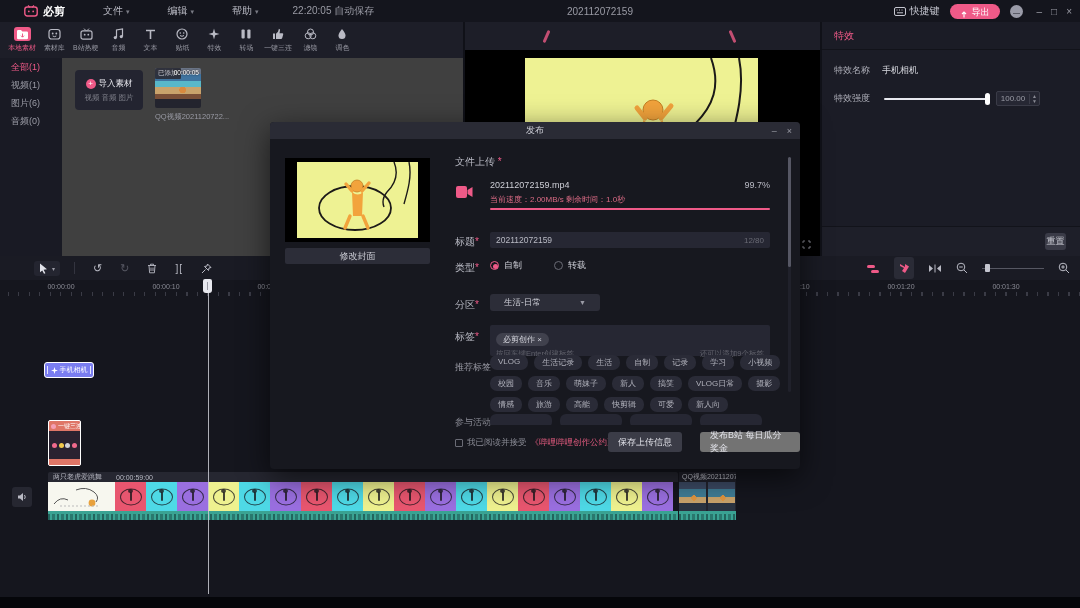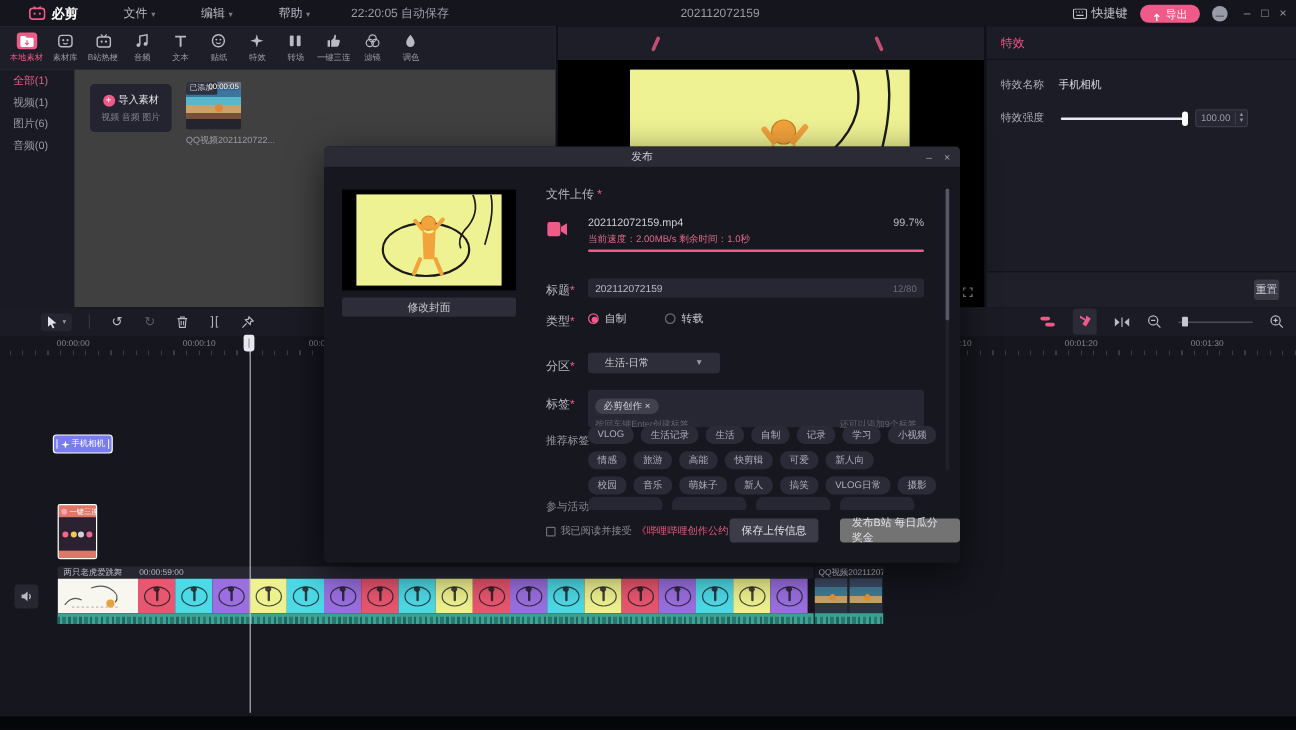--- a/index.html
+++ b/index.html
@@ -701,36 +701,36 @@
         <div class="rec-row">
           <span class="rec-chip">VLOG</span>
           <span class="rec-chip">生活记录</span>
           <span class="rec-chip">生活</span>
           <span class="rec-chip">自制</span>
           <span class="rec-chip">记录</span>
           <span class="rec-chip">学习</span>
           <span class="rec-chip">小视频</span>
         </div>
         <div class="rec-row">
-          <span class="rec-chip">情感</span>
-          <span class="rec-chip">旅游</span>
-          <span class="rec-chip">高能</span>
-          <span class="rec-chip">快剪辑</span>
-          <span class="rec-chip">可爱</span>
-          <span class="rec-chip">新人向</span>
-        </div>
-        <div class="rec-row">
           <span class="rec-chip">校园</span>
           <span class="rec-chip">音乐</span>
           <span class="rec-chip">萌妹子</span>
           <span class="rec-chip">新人</span>
           <span class="rec-chip">搞笑</span>
           <span class="rec-chip">VLOG日常</span>
           <span class="rec-chip">摄影</span>
         </div>
+        <div class="rec-row">
+          <span class="rec-chip">情感</span>
+          <span class="rec-chip">旅游</span>
+          <span class="rec-chip">高能</span>
+          <span class="rec-chip">快剪辑</span>
+          <span class="rec-chip">可爱</span>
+          <span class="rec-chip">新人向</span>
+        </div>
       </div>
 
     <span class="activity-label">参与活动</span>
     <div class="activity-row">
       <span class="act-chip"></span>
       <span class="act-chip"></span>
       <span class="act-chip"></span>
       <span class="act-chip"></span>
     </div>
 

